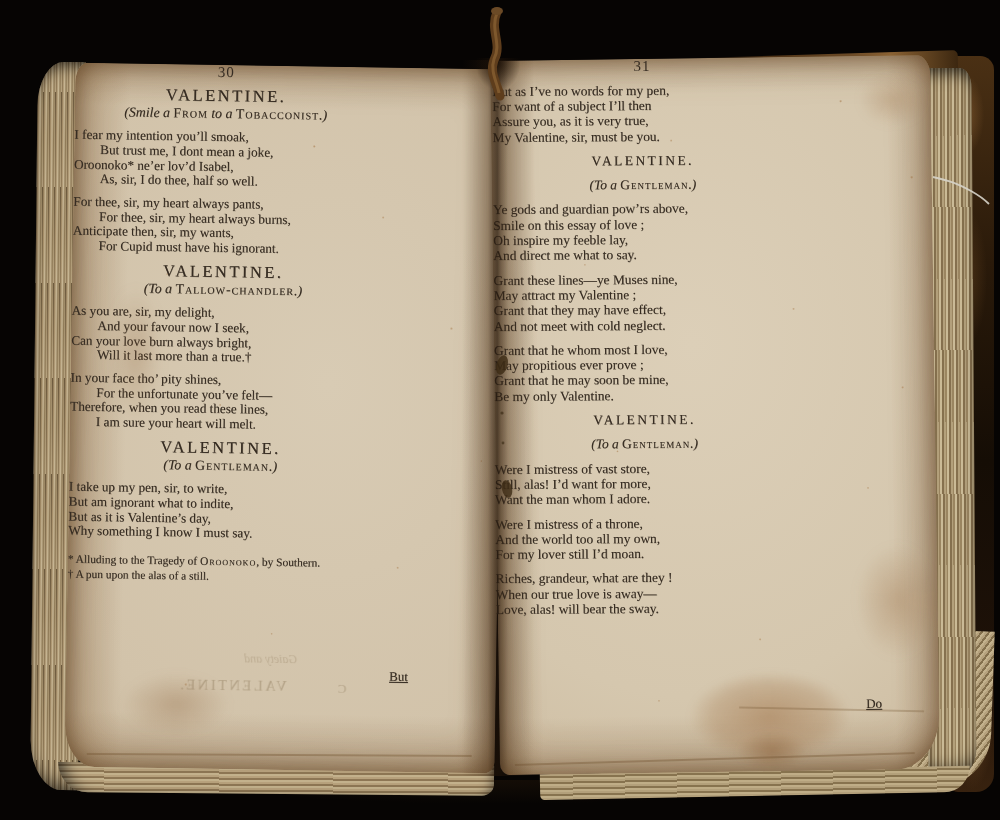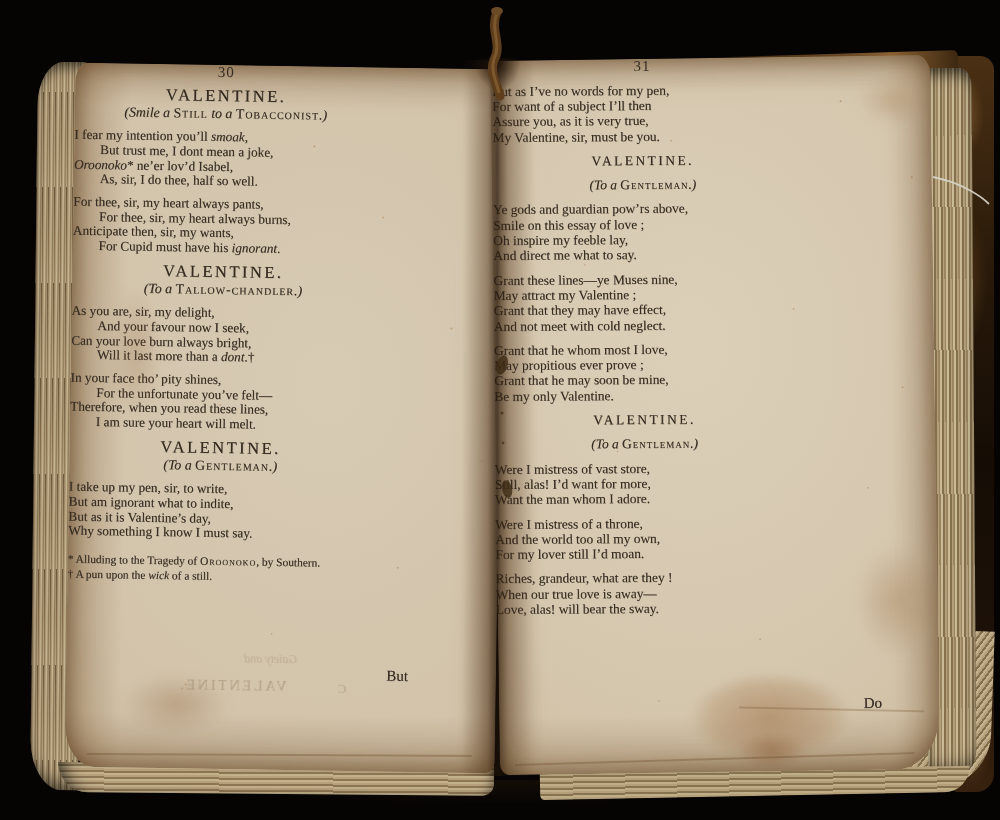--- a/index.html
+++ b/index.html
@@ -110,24 +110,24 @@
   .blk{margin:0 0 8px;}
   .heading{text-align:center;font-size:16.5px;letter-spacing:2.5px;margin:9px 0 4px;}
   .heading .tline{text-shadow:.4px .4px .6px rgba(54,44,34,.6);}
   .subtitle{text-align:center;font-style:italic;font-size:13.8px;margin:0 0 8px;}
   .rp-text .blk{margin-bottom:9px;}
   .rp-text .tline{line-height:15.3px;font-size:13.4px;}
   .indent{padding-left:26px;}
   .footnote{margin-top:13px;font-size:11.4px;}
   .footnote .tline{line-height:15.5px;}
   .sc{font-variant:small-caps;font-style:normal;letter-spacing:1px;}
-  .it{font-style:italic;margin-top:32px;}
+  .it{margin-top:32px;}
   .page-number{text-align:center;font-size:15px;letter-spacing:1px;margin-bottom:7px;}
   .rp-text .page-number{margin-bottom:9px;}
-  .catchword{font-size:15px;text-shadow:.3px .3px .5px rgba(54,44,34,.45);}
+  .catchword{font-size:13px;text-shadow:.3px .3px .5px rgba(54,44,34,.45);text-decoration:underline;}
   .catchword-left{right:88px;bottom:87px;}
   .catchword-right{right:57px;bottom:58px;}
 
   
   .ghost{color:#7d6848;transform:scaleX(-1);opacity:.38;filter:blur(.4px);}
   .ghost-title{left:112px;top:612px;font-size:14.5px;letter-spacing:2.5px;}
   .ghost-sig{left:272px;top:614px;font-size:13px;opacity:.34;}
   .ghost-line{left:178px;top:586px;font-size:12px;opacity:.26;font-style:italic;}
 
   
@@ -157,21 +157,21 @@
     <div class="ghost ghost-line">Gaiety and</div>
     <div class="ghost ghost-title">VALENTINE.</div>
     <div class="ghost ghost-sig">C</div>
     <div class="textcol lp-text">
       <div class="page-number">30</div>
       <div>
           <div class="blk heading">
             <div class="tline"><span>VALENTINE.</span></div>
           </div>
           <div class="blk subtitle">
-            <div class="tline"><span>(Smile a </span><span class="sc">Still</span><span> to a </span><span class="sc">Tobacconist</span><span>.)</span></div>
+            <div class="tline"><span>(Smile a </span><span class="sc">From</span><span> to a </span><span class="sc">Tobacconist</span><span>.)</span></div>
           </div>
           <div class="blk stanza">
             <div class="tline"><span>I fear my intention you’ll </span><span class="it">smoak</span><span>,</span></div>
             <div class="tline indent"><span>But trust me, I dont mean a joke,</span></div>
             <div class="tline"><span class="it">Oroonoko</span><span>* ne’er lov’d Isabel,</span></div>
             <div class="tline indent"><span>As, sir, I do thee, half so well.</span></div>
           </div>
           <div class="blk stanza">
             <div class="tline"><span>For thee, sir, my heart always pants,</span></div>
             <div class="tline indent"><span>For thee, sir, my heart always burns,</span></div>
@@ -181,21 +181,21 @@
           <div class="blk heading">
             <div class="tline"><span>VALENTINE.</span></div>
           </div>
           <div class="blk subtitle">
             <div class="tline"><span>(To a </span><span class="sc">Tallow-chandler</span><span>.)</span></div>
           </div>
           <div class="blk stanza">
             <div class="tline"><span>As you are, sir, my delight,</span></div>
             <div class="tline indent"><span>And your favour now I seek,</span></div>
             <div class="tline"><span>Can your love burn always bright,</span></div>
-            <div class="tline indent"><span>Will it last more than a </span><span class="it">dont</span><span>.†</span></div>
+            <div class="tline indent"><span>Will it last more than a </span><span class="it">true</span><span>.†</span></div>
           </div>
           <div class="blk stanza">
             <div class="tline"><span>In your face tho’ pity shines,</span></div>
             <div class="tline indent"><span>For the unfortunate you’ve felt—</span></div>
             <div class="tline"><span>Therefore, when you read these lines,</span></div>
             <div class="tline indent"><span>I am sure your heart will melt.</span></div>
           </div>
           <div class="blk heading">
             <div class="tline"><span>VALENTINE.</span></div>
           </div>
@@ -203,21 +203,21 @@
             <div class="tline"><span>(To a </span><span class="sc">Gentleman</span><span>.)</span></div>
           </div>
           <div class="blk stanza">
             <div class="tline"><span>I take up my pen, sir, to write,</span></div>
             <div class="tline"><span>But am ignorant what to indite,</span></div>
             <div class="tline"><span>But as it is Valentine’s day,</span></div>
             <div class="tline"><span>Why something I know I must say.</span></div>
           </div>
           <div class="blk footnote">
             <div class="tline"><span>* Alluding to the Tragedy of </span><span class="sc">Oroonoko</span><span>, by Southern.</span></div>
-            <div class="tline"><span>† A pun upon the </span><span class="it">wick</span><span> of a still.</span></div>
+            <div class="tline"><span>† A pun upon the </span><span class="it">alas</span><span> of a still.</span></div>
           </div>
         </div>
     </div>
     <div class="catchword catchword-left">But</div>
   </div>
 
   <div class="page right-page">
     <div class="stain stain-big"></div>
     <div class="stain stain-big2"></div>
     <div class="stain-edge"></div>

